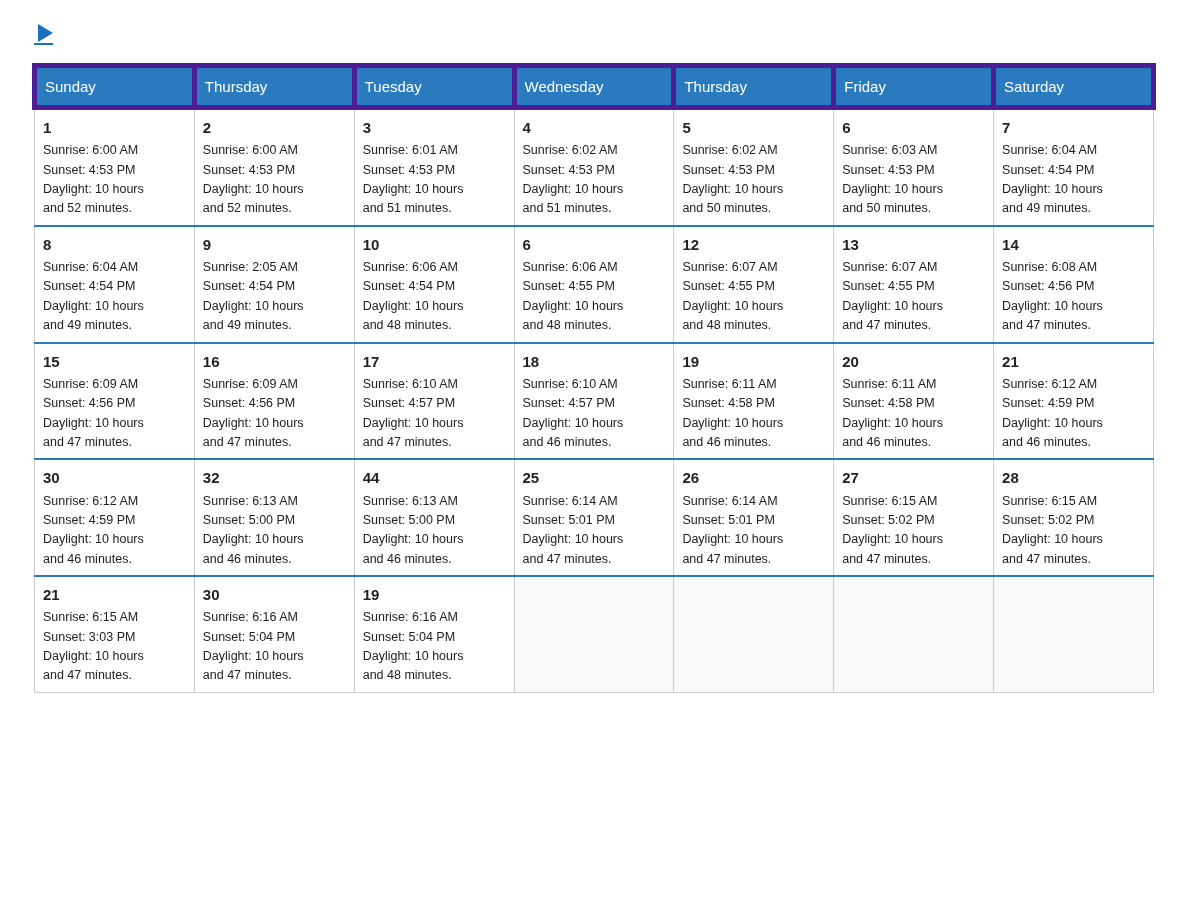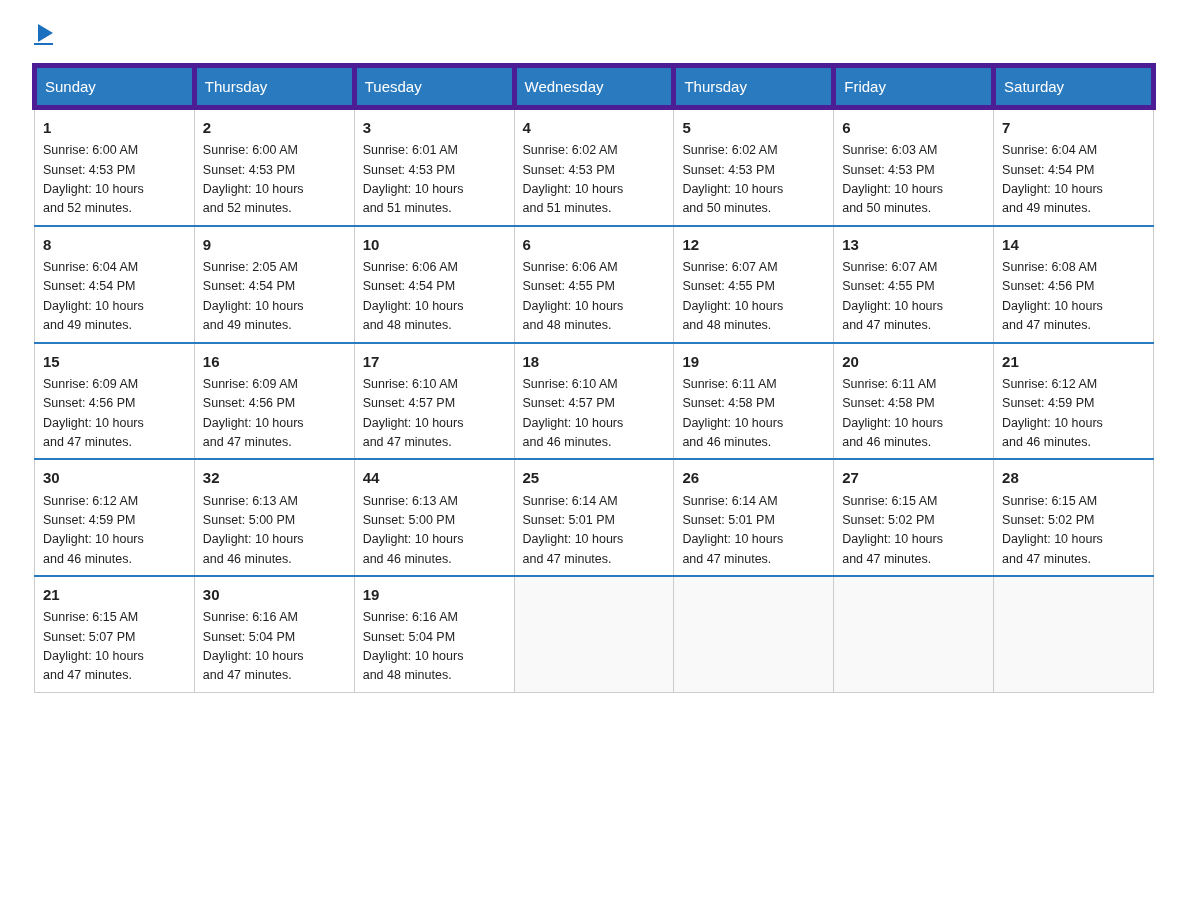--- a/index.html
+++ b/index.html
@@ -170,21 +170,21 @@
       <tr class="row-divider">
         <td><span class="day-num">30</span><span>Sunrise: 6:12 AM</span><br><span>Sunset: 4:59 PM</span><br><span>Daylight: 10 hours</span><br><span>and 46 minutes.</span></td>
         <td><span class="day-num">32</span><span>Sunrise: 6:13 AM</span><br><span>Sunset: 5:00 PM</span><br><span>Daylight: 10 hours</span><br><span>and 46 minutes.</span></td>
         <td><span class="day-num">44</span><span>Sunrise: 6:13 AM</span><br><span>Sunset: 5:00 PM</span><br><span>Daylight: 10 hours</span><br><span>and 46 minutes.</span></td>
         <td><span class="day-num">25</span><span>Sunrise: 6:14 AM</span><br><span>Sunset: 5:01 PM</span><br><span>Daylight: 10 hours</span><br><span>and 47 minutes.</span></td>
         <td><span class="day-num">26</span><span>Sunrise: 6:14 AM</span><br><span>Sunset: 5:01 PM</span><br><span>Daylight: 10 hours</span><br><span>and 47 minutes.</span></td>
         <td><span class="day-num">27</span><span>Sunrise: 6:15 AM</span><br><span>Sunset: 5:02 PM</span><br><span>Daylight: 10 hours</span><br><span>and 47 minutes.</span></td>
         <td><span class="day-num">28</span><span>Sunrise: 6:15 AM</span><br><span>Sunset: 5:02 PM</span><br><span>Daylight: 10 hours</span><br><span>and 47 minutes.</span></td>
       </tr>
       <tr class="row-divider">
-        <td><span class="day-num">21</span><span>Sunrise: 6:15 AM</span><br><span>Sunset: 5:07 PM</span><br><span>Daylight: 10 hours</span><br><span>and 47 minutes.</span></td>
+        <td><span class="day-num">21</span><span>Sunrise: 6:15 AM</span><br><span>Sunset: 3:03 PM</span><br><span>Daylight: 10 hours</span><br><span>and 47 minutes.</span></td>
         <td><span class="day-num">30</span><span>Sunrise: 6:16 AM</span><br><span>Sunset: 5:04 PM</span><br><span>Daylight: 10 hours</span><br><span>and 47 minutes.</span></td>
         <td><span class="day-num">19</span><span>Sunrise: 6:16 AM</span><br><span>Sunset: 5:04 PM</span><br><span>Daylight: 10 hours</span><br><span>and 48 minutes.</span></td>
         <td class="empty"></td>
         <td class="empty"></td>
         <td class="empty"></td>
         <td class="empty"></td>
       </tr>
     </tbody>
 </table>
 

